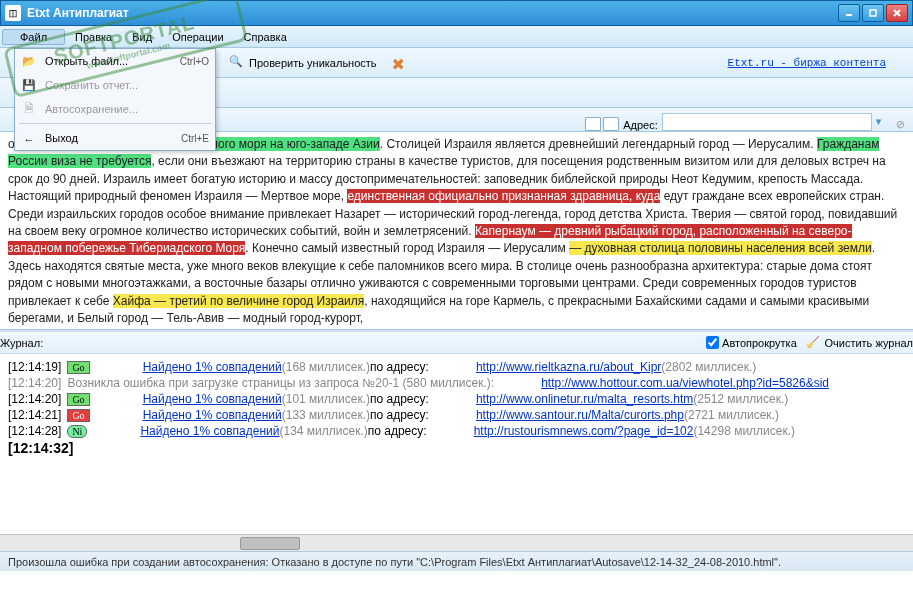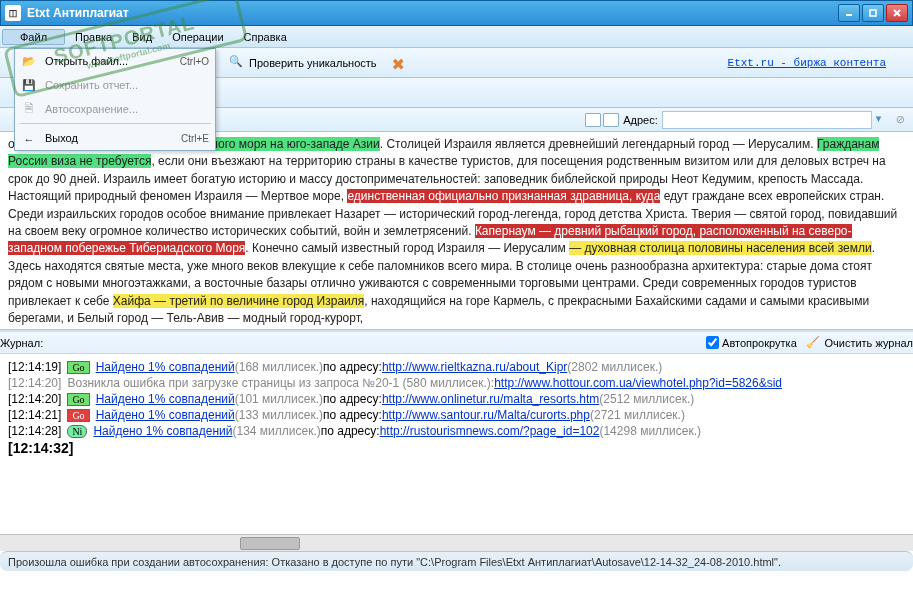--- a/index.html
+++ b/index.html
@@ -23,21 +23,21 @@
 .dd-label { flex: 1; }
 .dd-shortcut { color: #555; font-size: 10px; text-align: center; }
 .dd-sep { height: 1px; background: #c0d0e0; margin: 2px 4px; }
 .dd-item.disabled { color: #999; }
 
 .toolbar { height: 30px; background: linear-gradient(#f0f8ff, #dceefa); border-bottom: 1px solid #a8c8e0; display: flex; align-items: center; padding: 0 220px 0 220px; position: relative; }
 .tb-btn { display: flex; align-items: center; gap: 4px; padding: 3px 8px; font-size: 11px; cursor: pointer; border: 1px solid transparent; border-radius: 2px; }
 .tb-icon { width: 16px; height: 16px; }
 .tb-link { position: absolute; right: 27px; color: #0044cc; font-size: 11px; text-decoration: underline; cursor: pointer; font-family: Liberation Mono, monospace; }
 
-.addr-bar { height: 24px; background: linear-gradient(#f0f8ff, #dceefa); border-bottom: 1px solid #a8c8e0; display: flex; align-items: center; justify-content: flex-end; padding: 0 8px; gap: 4px; font-size: 11px; }
+.addr-bar { height: 24px; background: linear-gradient(#f0f8ff, #dceefa); border-bottom: 1px solid #a8c8e0; display: flex; align-items: flex-end; justify-content: flex-end; padding: 0 8px; gap: 4px; font-size: 11px; }
 .addr-icons { display: flex; gap: 2px; }
 .addr-icons div { width: 16px; height: 14px; border: 1px solid #88aecb; background: #fff; border-radius: 1px; }
 .addr-input { width: 210px; height: 18px; border: 1px solid #a8c8e0; background: #fff; font-size: 11px; padding: 0 4px; }
 .addr-drop { width: 16px; height: 16px; color: #4a90c8; cursor: pointer; }
 
 .content { height: 198px; overflow-y: scroll; padding: 4px 8px; font-size: 12px; line-height: 1.45; color: #222; background: #fff; border-bottom: 1px solid #a8c8e0; }
 .hl-green { background: #50e080; }
 .hl-yellow { background: #f8e850; }
 .hl-red { background: #c83030; color: #fff; }
 
@@ -46,30 +46,30 @@
 .journal-head label { display: flex; align-items: center; gap: 3px; }
 .jclear { display: flex; align-items: center; gap: 4px; cursor: pointer; }
 
 .journal { height: 180px; overflow-y: auto; background: #fff; font-size: 12px; padding: 4px 8px; font-family: "Times New Roman", serif; }
 .jline { margin: 2px 0; display: flex; align-items: baseline; flex-wrap: wrap; gap: 0; }
 .jtime { margin-right: 6px; }
 .jbadge { display: inline-block; padding: 0 4px; margin-right: 6px; font-family: Tahoma; font-size: 10px; color: #000; border: 1px solid #666; }
 .jbadge.go-g { background: #70e070; }
 .jbadge.go-r { background: #e04040; color: #fff; }
 .jbadge.ni { background: #70f0a0; border-radius: 6px; }
-.jlink { color: #0033cc; text-decoration: underline; cursor: pointer; }
+.jlink { color: #0033cc; text-decoration: underline; cursor: pointer; margin-left: 47px; }
 .jgray { color: #888; }
 .jline.err { color: #888; }
 .jresult { font-weight: bold; font-size: 14px; }
 .jresult .jlink { color: #0022aa; }
 
 .hscroll { height: 17px; background: #e8e8e8; border-top: 1px solid #c0c0c0; position: relative; }
 .hscroll-thumb { position: absolute; left: 240px; width: 60px; height: 13px; top: 2px; background: #c0c0c0; border: 1px solid #999; border-radius: 2px; }
 
-.statusbar { height: 20px; background: linear-gradient(#e8f0f8, #d8e8f4); border-top: 1px solid #b0c8dc; display: flex; align-items: center; padding: 0 8px; font-size: 11px; color: #333; border-radius: 7px; }
+.statusbar { height: 20px; background: linear-gradient(#e8f0f8, #d8e8f4); border-top: 1px solid #b0c8dc; display: flex; align-items: center; padding: 0 8px; font-size: 11px; color: #333; }
 
 .watermark { position: absolute; top: 18px; left: 14px; width: 240px; height: 120px; pointer-events: none; opacity: 0.5; z-index: 200; transform: rotate(-14deg); }
 .watermark-inner { border: 3px solid #3a8a3a; border-radius: 8px; padding: 6px 12px; color: #3a8a3a; font-weight: bold; text-align: center; }
 .watermark-inner .big { font-size: 20px; letter-spacing: 1px; }
 .watermark-inner .small { font-size: 9px; }
 
 ::-webkit-scrollbar { width: 16px; }
 ::-webkit-scrollbar-track { background: #e8e8e8; }
 ::-webkit-scrollbar-thumb { background: #c0c0c0; border: 1px solid #999; border-radius: 2px; }
 </style>

